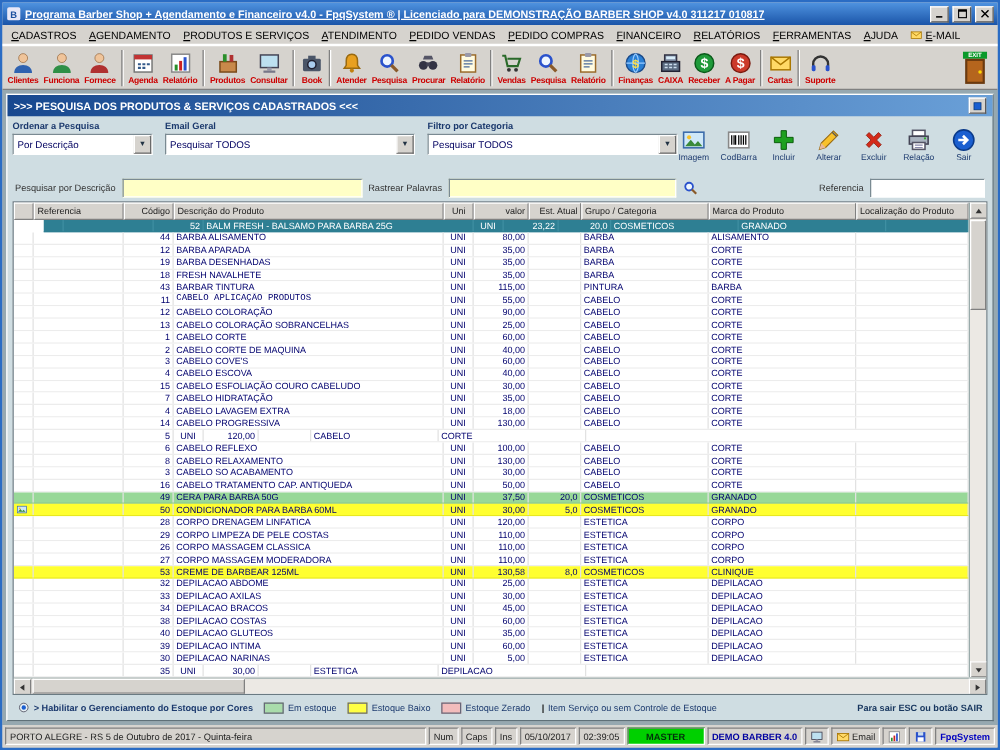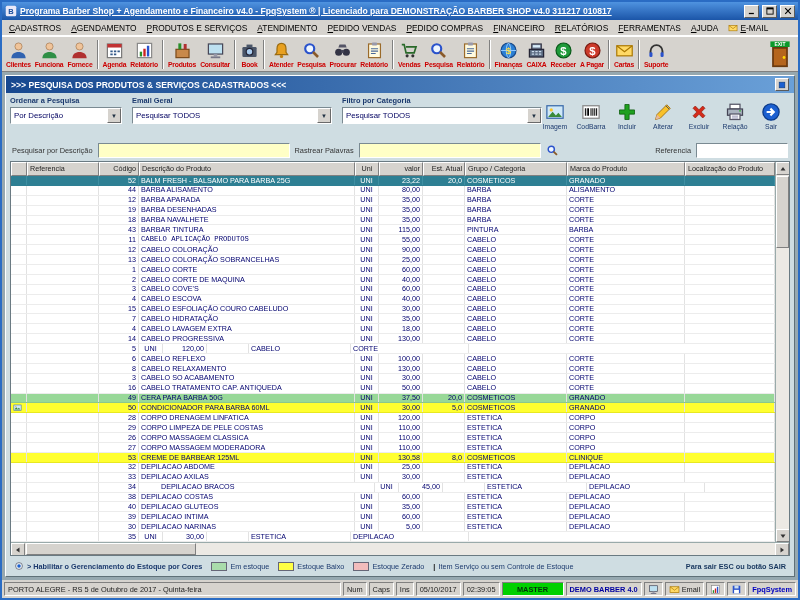--- a/index.html
+++ b/index.html
@@ -44,21 +44,21 @@
   
   .grid-wrap{flex:1;margin:0 4px;border:1px solid #6a7a82;background:#fff;display:flex;flex-direction:column;overflow:hidden;}
   .grid-top{flex:1;display:flex;overflow:hidden;}
   .grid-main{flex:1;display:flex;flex-direction:column;overflow:hidden;}
   .grid-header{display:flex;height:14px;background:#d6d3ce;flex:none;}
   .gh-cell{border:1px solid;border-color:#fff #808080 #808080 #fff;font-size:7.2px;color:#222;padding:1px 2px;overflow:hidden;white-space:nowrap;flex:none;}
   .grid-body{flex:1;overflow:hidden;}
   .grow{display:flex;height:9.9px;line-height:9.7px;font-size:7.2px;color:#00006e;background:#fff;border-bottom:1px solid #ececec;}
   .gc{flex:none;padding:0 2px;border-right:1px solid #e2e2e2;overflow:hidden;white-space:nowrap;display:flex;align-items:center;}
   .gc.r{justify-content:flex-end;} .gc.c{justify-content:center;}
-  .grow.sel{background:#2e7f93;border-bottom-color:#2e7f93;}
+  .grow.sel{background:#2e7f93;border-bottom-color:#2e7f93;margin-left:24px;}
   .grow.sel .gc{color:#fff;border-right-color:#3f8fa2;}
   .grow.green{background:#98d898;border-bottom-color:#8cc88c;}
   .grow.yellow{background:#ffff30;border-bottom-color:#e8e820;}
   .vscroll{width:14px;background:#ece9e4;border-left:1px solid #9aa;display:flex;flex-direction:column;flex:none;}
   .hscroll{height:13px;background:#ece9e4;border-top:1px solid #9aa;display:flex;flex:none;}
   .sbtn{width:14px;height:13px;background:#d6d3ce;border:1px solid;border-color:#fff #808080 #808080 #fff;display:flex;align-items:center;justify-content:center;flex:none;}
   .vthumb{height:72px;margin:1px 0;background:#d6d3ce;border:1px solid;border-color:#fff #808080 #808080 #fff;flex:none;}
   .hthumb{width:170px;margin:0 1px;background:#d6d3ce;border:1px solid;border-color:#fff #808080 #808080 #fff;flex:none;}
   .sfill{flex:1;}
   
@@ -565,21 +565,21 @@
                   <div class="gc r" style="width: 44px;">35,00</div>
                   <div class="gc r" style="width: 42px;"></div>
                   <div class="gc" style="width: 102px;">BARBA</div>
                   <div class="gc" style="width: 118px;">CORTE</div>
                   <div class="gc" style="flex: 1 1 0%;"></div>
                 </div>
                 <div class="grow">
                   <div class="gc" style="width: 16px;"></div>
                   <div class="gc" style="width: 72px;"></div>
                   <div class="gc r" style="width: 40px;">18</div>
-                  <div class="gc" style="width: 216px;">BARBA NAVALHETE</div>
+                  <div class="gc" style="width: 216px;">FRESH NAVALHETE</div>
                   <div class="gc c" style="width: 24px;">UNI</div>
                   <div class="gc r" style="width: 44px;">35,00</div>
                   <div class="gc r" style="width: 42px;"></div>
                   <div class="gc" style="width: 102px;">BARBA</div>
                   <div class="gc" style="width: 118px;">CORTE</div>
                   <div class="gc" style="flex: 1 1 0%;"></div>
                 </div>
                 <div class="grow">
                   <div class="gc" style="width: 16px;"></div>
                   <div class="gc" style="width: 72px;"></div>
@@ -896,21 +896,21 @@
                   <div class="gc r" style="width: 44px;">30,00</div>
                   <div class="gc r" style="width: 42px;"></div>
                   <div class="gc" style="width: 102px;">ESTETICA</div>
                   <div class="gc" style="width: 118px;">DEPILACAO</div>
                   <div class="gc" style="flex: 1 1 0%;"></div>
                 </div>
                 <div class="grow">
                   <div class="gc" style="width: 16px;"></div>
                   <div class="gc" style="width: 72px;"></div>
                   <div class="gc r" style="width: 40px;">34</div>
-                  <div class="gc" style="width: 216px; margin-left: 20px;">DEPILACAO BRACOS</div>
+                  <div class="gc" style="width: 216px;">DEPILACAO BRACOS</div>
                   <div class="gc c" style="width: 24px;">UNI</div>
                   <div class="gc r" style="width: 44px;">45,00</div>
                   <div class="gc r" style="width: 42px;"></div>
                   <div class="gc" style="width: 102px;">ESTETICA</div>
                   <div class="gc" style="width: 118px;">DEPILACAO</div>
                   <div class="gc" style="flex: 1 1 0%;"></div>
                 </div>
                 <div class="grow">
                   <div class="gc" style="width: 16px;"></div>
                   <div class="gc" style="width: 72px;"></div>

